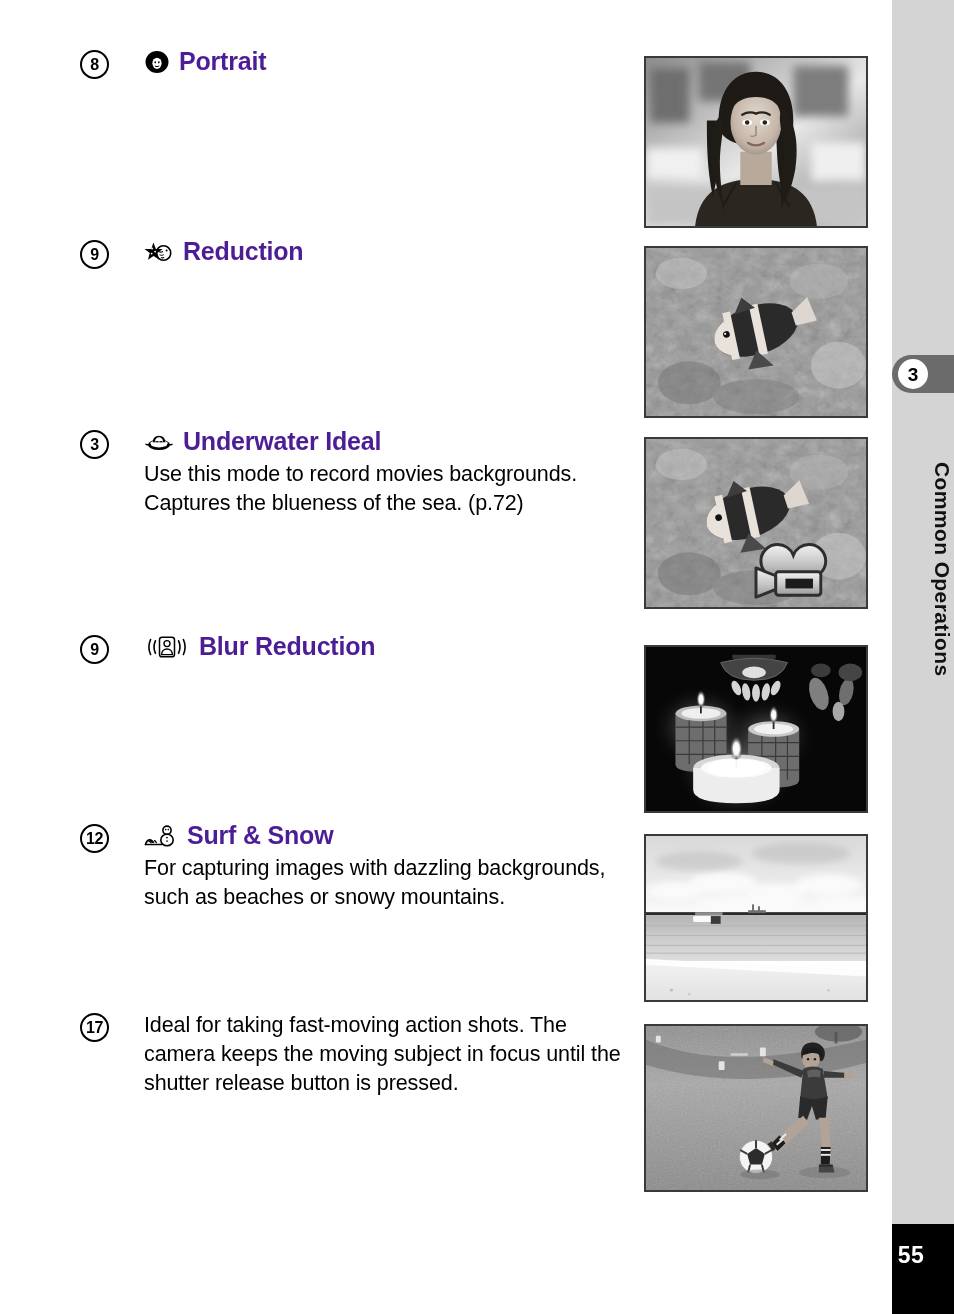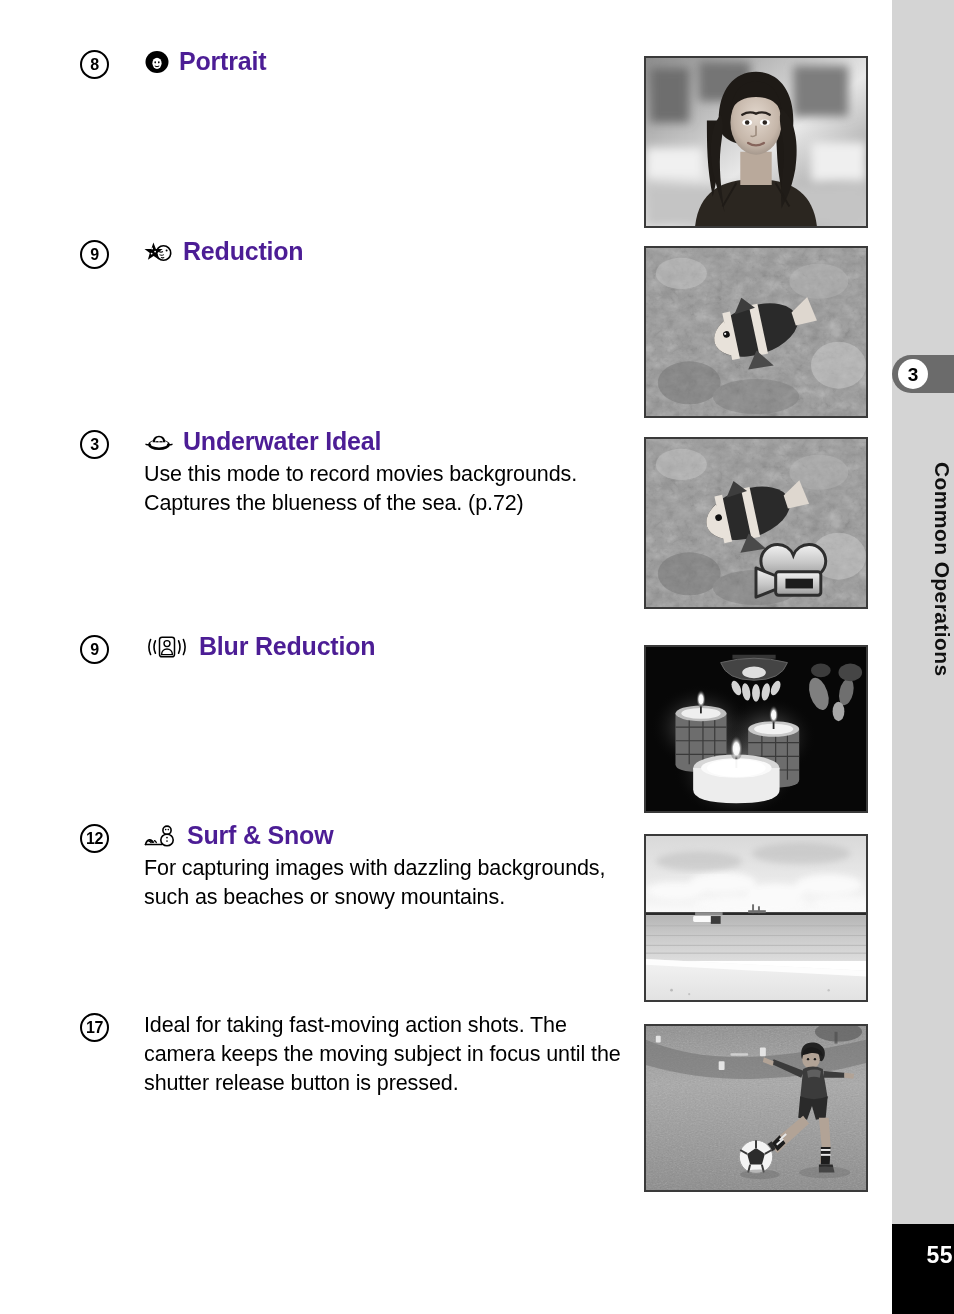--- a/index.html
+++ b/index.html
@@ -79,24 +79,24 @@
   .page-num-block {
     position: absolute;
     right: 0;
     bottom: 0;
     width: 62px;
     height: 90px;
     background: #000000;
   }
   .page-num {
     position: absolute;
-    right: 1px;
+    right: 12px;
     bottom: 45px;
     width: 62px;
-    text-align: right;
+    text-align: center;
     color: #ffffff;
     font-size: 23px;
     font-weight: bold;
     letter-spacing: 0.5px;
   }
 
   
   .entry {
     position: absolute;
     left: 0;

